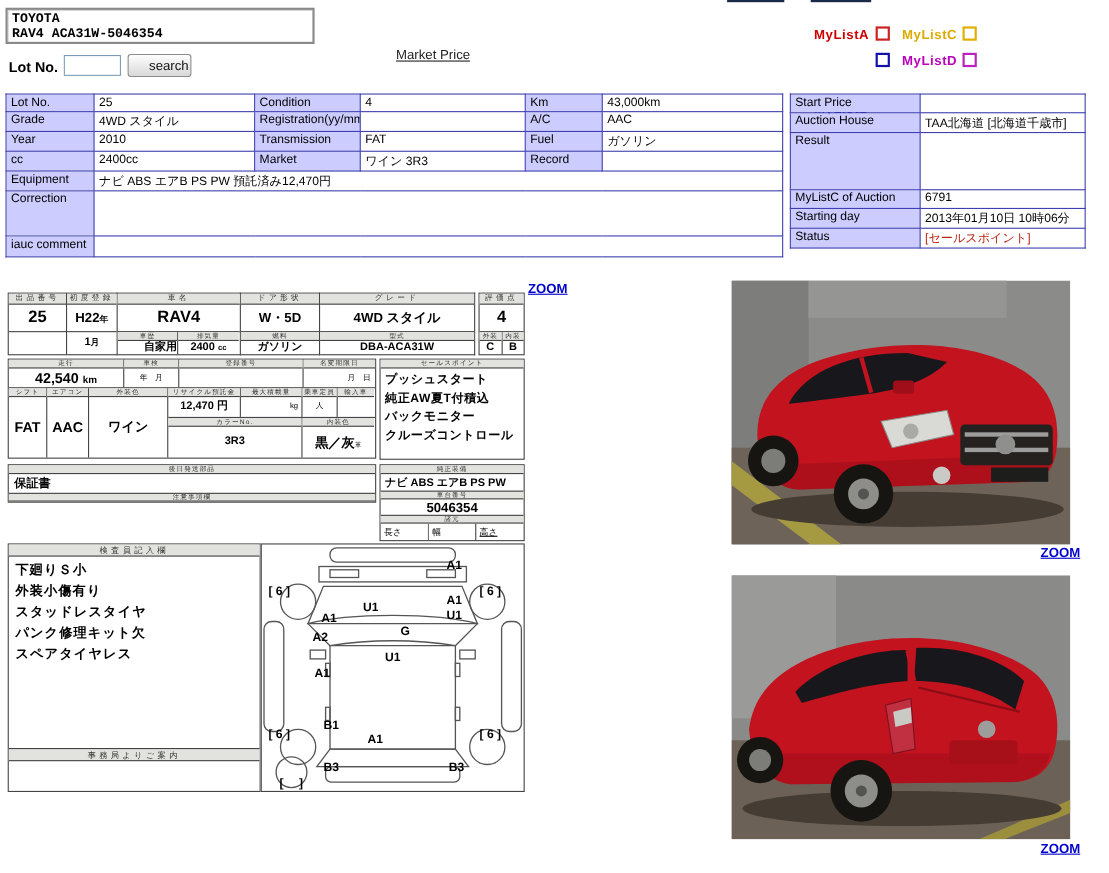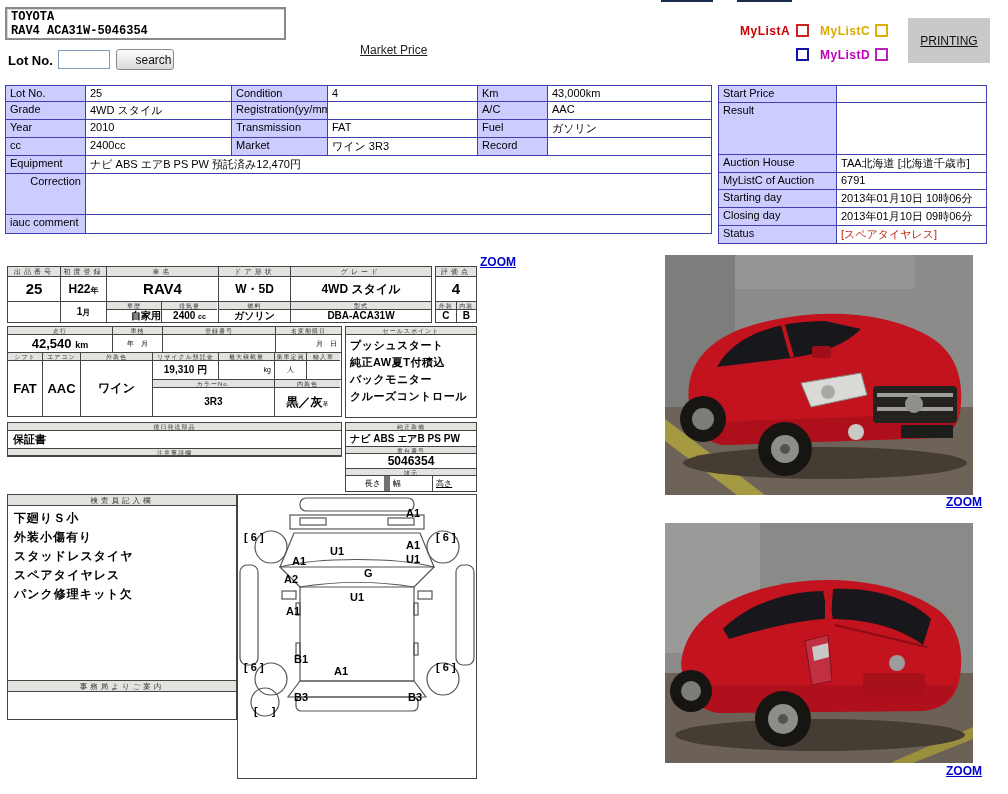--- a/index.html
+++ b/index.html
@@ -49,21 +49,21 @@
   
   .sheet { position:absolute; left:5px; top:262px; width:472px; height:466px; background:#fff; color:#000; }
   .srow { display:flex; }
   .scell { border:1px solid #444; border-left-width:0; }
   .scell.first { border-left-width:1px; }
   .shead { background:#e2e2de; border-bottom:1px solid #444; font-size:7px; color:#333;
     text-align:center; letter-spacing:3px; line-height:10px; height:10px; overflow:hidden; white-space:nowrap; }
   .shead.tiny { font-size:6px; letter-spacing:1px; height:8px; line-height:8px; }
   .sval { text-align:center; font-weight:bold; overflow:hidden; white-space:nowrap; }
   .big { font-size:15px; } .med { font-size:12px; } .sm { font-size:10px; }
-  .diagram-wrap { position:absolute; left:232px; top:232px; width:240px; height:285px; border:1px solid #444; background:#fff; }
+  .diagram-wrap { position:absolute; left:232px; top:232px; width:240px; height:226px; border:1px solid #444; background:#fff; }
   .notesbox { font-size:12px; font-weight:bold; line-height:19px; padding:3px 6px; letter-spacing:1px; }
   .dlabel { font:bold 11px "Liberation Sans",sans-serif; fill:#000; }
 
   
   .photo { position:absolute; width:308px; height:240px; display:block; }
 </style>
 </head>
 <body>
 <div class="page">
 
@@ -82,23 +82,20 @@
   <a class="mktprice">Market Price</a>
 
   <span class="mylist-label mlA" style="left:740px;top:24px;">MyListA</span>
   <span class="cb cbA" style="left:796px;top:24px;"></span>
   <span class="mylist-label mlC" style="left:820px;top:24px;">MyListC</span>
   <span class="cb cbC" style="left:875px;top:24px;"></span>
   <span class="mylist-label mlB" style="left:740px;top:48px;margin-top:44px;">MyListB</span>
   <span class="cb cbB" style="left:796px;top:48px;"></span>
   <span class="mylist-label mlD" style="left:820px;top:48px;">MyListD</span>
   <span class="cb cbD" style="left:875px;top:48px;"></span>
-  <div class="printing-box">
-    <a>PRINTING</a>
-  </div>
 
   <table class="datatbl" id="info-table">
     <colgroup>
         <col style="width:80px">
         <col style="width:146px">
         <col style="width:96px">
         <col style="width:150px">
         <col style="width:70px">
         <col style="width:164px">
       </colgroup>
@@ -133,63 +130,59 @@
           <td class="h" style="height: 16px;">Market</td>
           <td>ワイン 3R3</td>
           <td class="h" style="height: 16px;">Record</td>
           <td></td>
         </tr>
         <tr>
           <td class="h" style="height: 17px;">Equipment</td>
           <td colspan="5">ナビ ABS エアB PS PW 預託済み12,470円</td>
         </tr>
         <tr>
-          <td class="h" style="height: 41px; text-align: right;">Correction</td>
+          <td class="h" style="height: 41px;">Correction</td>
           <td colspan="5"></td>
         </tr>
         <tr>
           <td class="h" style="height: 19px;">iauc comment</td>
           <td colspan="5"></td>
         </tr>
       </tbody>
   </table>
 
   <table class="datatbl" id="auction-table">
     <colgroup>
         <col style="width:118px">
         <col style="width:150px">
       </colgroup>
     <tbody id="auction-tbody">
         <tr>
           <td class="h" style="height: 17px;">Start Price</td>
           <td></td>
         </tr>
         <tr>
+          <td class="h" style="height: 17px;">Auction House</td>
+          <td>TAA北海道 [北海道千歳市]</td>
+        </tr>
+        <tr>
           <td class="h" style="height: 52px;">Result</td>
           <td></td>
         </tr>
         <tr>
-          <td class="h" style="height: 17px;">Auction House</td>
-          <td>TAA北海道 [北海道千歳市]</td>
-        </tr>
-        <tr>
           <td class="h" style="height: 17px;">MyListC of Auction</td>
           <td>6791</td>
         </tr>
         <tr>
           <td class="h" style="height: 17px;">Starting day</td>
           <td>2013年01月10日 10時06分</td>
         </tr>
         <tr>
-          <td class="h" style="height: 17px;">Closing day</td>
-          <td>2013年01月10日 09時06分</td>
-        </tr>
-        <tr>
           <td class="h" style="height: 17px;">Status</td>
-          <td class="redtxt">[スペアタイヤレス]</td>
+          <td class="redtxt">[セールスポイント]</td>
         </tr>
       </tbody>
   </table>
 
   <a class="zoomlink" style="left:480px;top:255px;">ZOOM</a>
 
   <div class="sheet">
 
     <div class="srow" style="position:absolute;left:2px;top:4px;">
       <div class="scell first" style="width:54px;">
@@ -277,21 +270,21 @@
           <div class="sval" style="height:55px;line-height:55px;font-size:13px;">AAC</div>
         </div>
         <div style="width:72px;border-right:1px solid #444;">
           <div class="shead tiny">外装色</div>
           <div class="sval" style="height:55px;line-height:55px;font-size:12px;">ワイン</div>
         </div>
         <div style="width:188px;">
           <div class="srow">
             <div style="width:66px;border-right:1px solid #444;">
               <div class="shead tiny">リサイクル預託金</div>
-              <div class="sval sm" style="height:18px;line-height:18px;">19,310 円</div>
+              <div class="sval sm" style="height:18px;line-height:18px;">12,470 円</div>
             </div>
             <div style="width:56px;border-right:1px solid #444;">
               <div class="shead tiny">最大積載量</div>
               <div class="sval" style="height:18px;line-height:18px;font-size:7px;font-weight:normal;text-align:right;padding-right:3px;">kg</div>
             </div>
             <div style="width:32px;border-right:1px solid #444;">
               <div class="shead tiny">乗車定員</div>
               <div class="sval" style="height:18px;line-height:18px;font-size:7px;font-weight:normal;">人</div>
             </div>
             <div style="width:33px;">
@@ -327,34 +320,34 @@
       <div style="height:17px;font-size:11px;font-weight:bold;padding:1px 5px;">保証書</div>
       <div class="shead tiny" style="border-top:1px solid #444;">注意事項欄</div>
     </div>
     <div style="position:absolute;left:340px;top:160px;width:132px;border:1px solid #444;">
       <div class="shead tiny">純正装備</div>
       <div style="height:15px;font-size:10px;font-weight:bold;padding:1px 4px;">ナビ ABS エアB PS PW</div>
       <div class="shead tiny" style="border-top:1px solid #444;">車台番号</div>
       <div class="sval" style="height:14px;line-height:14px;font-size:12px;">5046354</div>
       <div class="shead tiny" style="border-top:1px solid #444;">諸元</div>
       <div class="srow" style="font-size:8px;height:15px;">
-        <div style="width:44px;border-right:6px solid #737373;padding:2px 3px;text-align:right;">長さ</div>
+        <div style="width:44px;border-right:1px solid #737373;padding:2px 3px;">長さ</div>
         <div style="width:43px;border-right:1px solid #444;padding:2px 3px;">幅</div>
         <div style="width:43px;padding:2px 3px;text-decoration:underline;">高さ</div>
       </div>
     </div>
 
     <div style="position:absolute;left:2px;top:232px;width:230px;height:226px;border:1px solid #444;">
       <div class="shead" style="height:11px;line-height:11px;font-size:7.5px;">検査員記入欄</div>
       <div id="inspector-notes" class="notesbox">
           <div>下廻りＳ小</div>
           <div>外装小傷有り</div>
           <div>スタッドレスタイヤ</div>
+          <div>パンク修理キット欠</div>
           <div>スペアタイヤレス</div>
-          <div>パンク修理キット欠</div>
         </div>
       <div class="shead" style="position:absolute;left:0;right:0;bottom:27px;height:12px;line-height:12px;font-size:7.5px;border-top:1px solid #444;">事務局よりご案内</div>
     </div>
     <div class="diagram-wrap">
       <svg id="diagram-svg" width="238" height="224" viewBox="0 0 238 224">
         <g fill="none" stroke="#555" stroke-width="1.2">
           <rect x="62" y="3" width="114" height="13" rx="6"></rect>
           <rect x="52" y="20" width="134" height="14"></rect>
           <rect x="62" y="23" width="26" height="7"></rect>
             <rect x="150" y="23" width="26" height="7"></rect>

